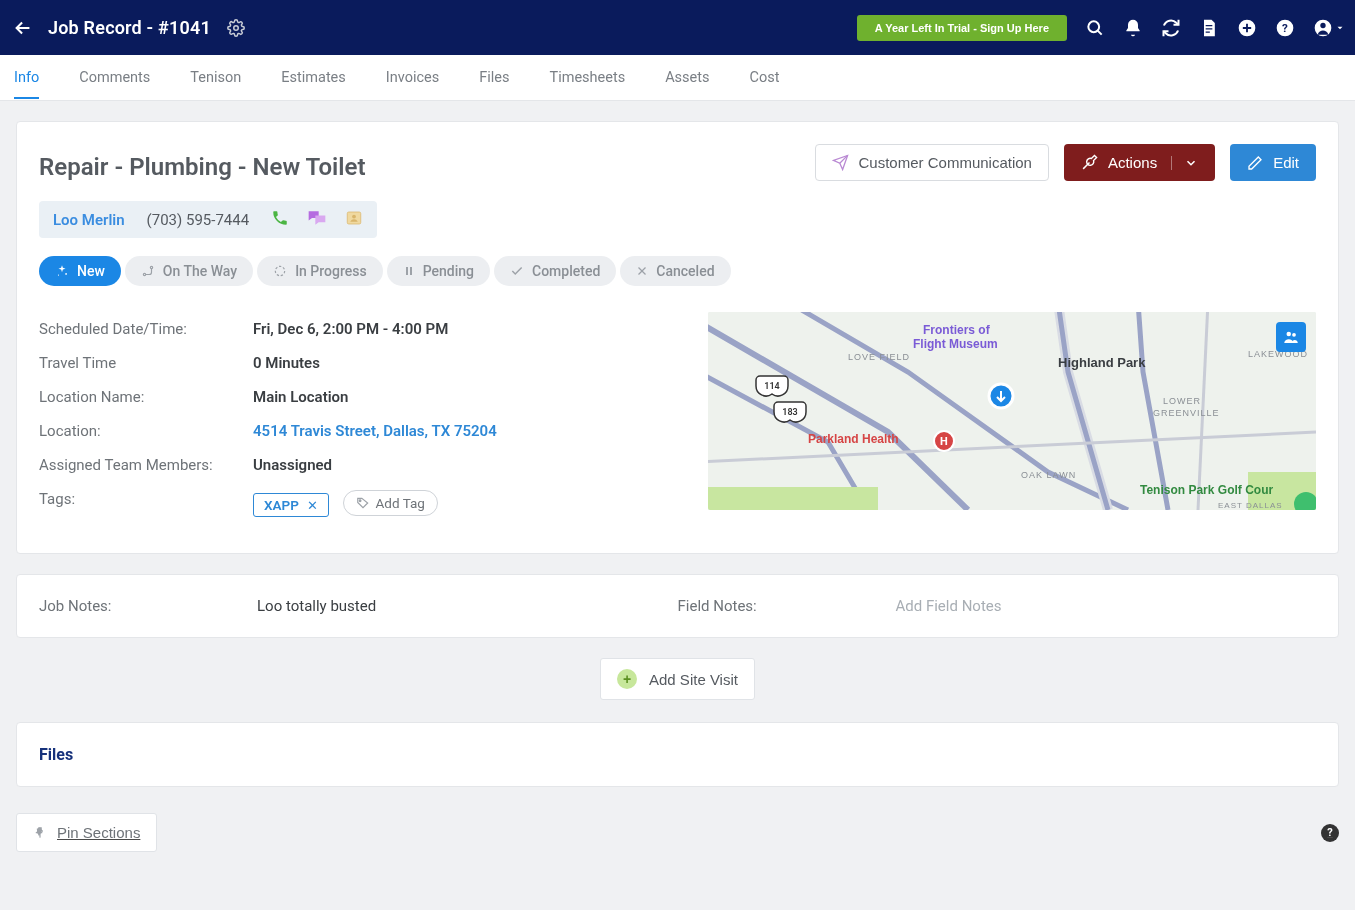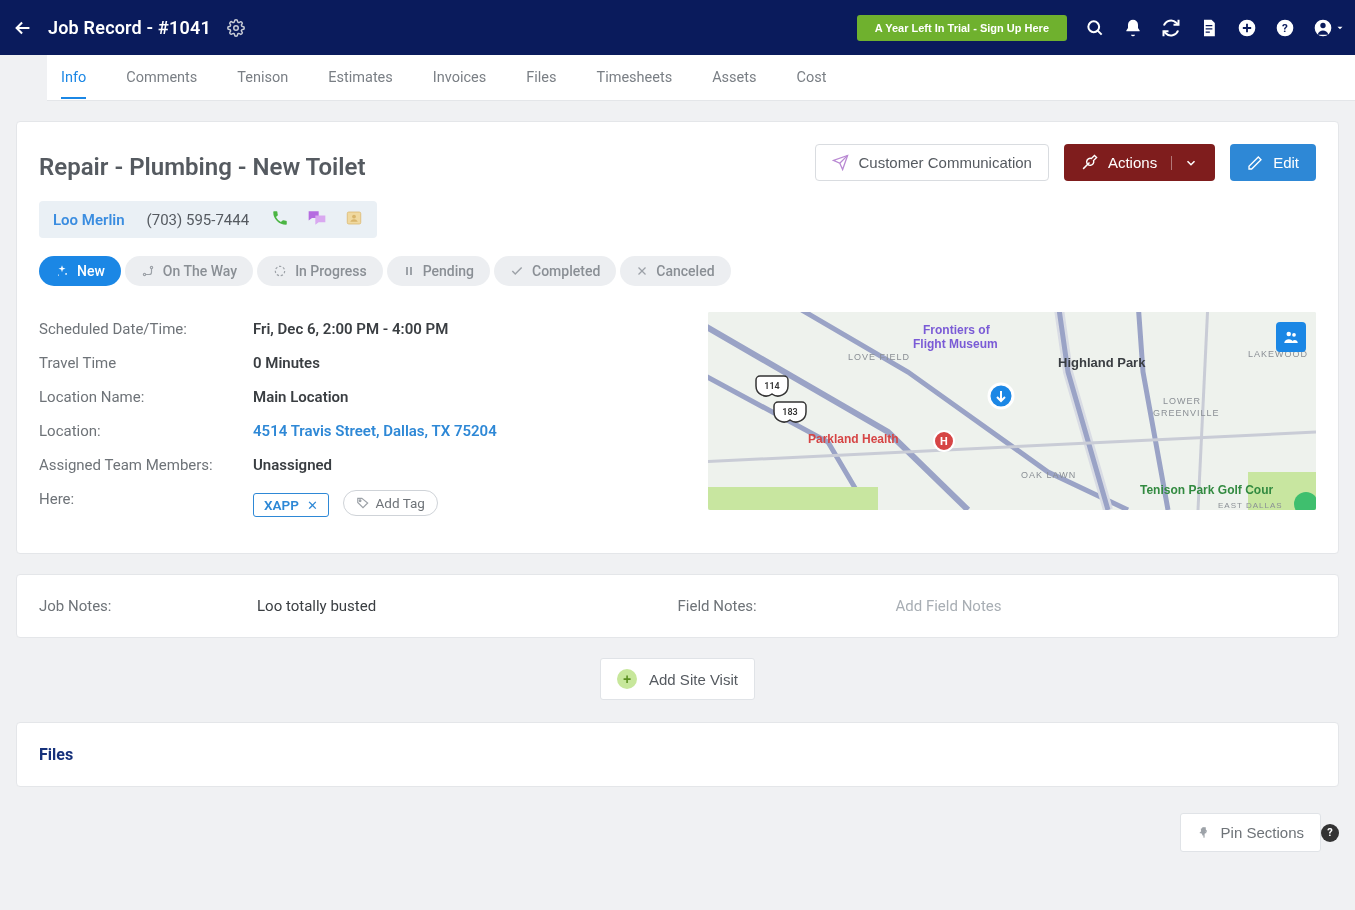--- a/index.html
+++ b/index.html
@@ -41,21 +41,20 @@
 
   
   .tabs {
     background:#fff;
     border-bottom:1px solid #e4e6e9;
     display:flex;
     padding:0 14px;
     gap:40px;
     height:46px;
     align-items:center;
-    margin-left:47px;
   }
   .tab {
     color:#7a7f85;
     font-size:14.5px;
     padding:12px 0 11px;
     cursor:pointer;
     border-bottom:2px solid transparent;
   }
   .tab.active { color:#1b87e5; border-bottom-color:#1b87e5; }
 
@@ -175,21 +174,21 @@
     width:20px; height:20px; border-radius:50%;
     background:#c7e79b; display:flex; align-items:center; justify-content:center;
     color:#5a8f20; font-weight:700; font-size:14px;
   }
 
   
   .files-card { padding:22px; }
   .files-title { color:#16317b; font-weight:700; font-size:16px; }
 
   
-  .pin-row { display:flex; justify-content:flex-end; align-items:center; padding:6px 0 10px; }
+  .pin-row { display:flex; justify-content:space-between; align-items:center; padding:6px 0 10px;text-decoration:underline; }
   .pin-btn {
     background:#fff; border:1px solid #e0e3e7; border-radius:3px;
     padding:10px 16px; display:inline-flex; align-items:center; gap:10px;
     color:#6e7378; font-size:15px; cursor:pointer;
   }
   .help-dot {
     width:18px; height:18px; border-radius:50%; background:#333;
     color:#fff; display:flex; align-items:center; justify-content:center;
     font-size:11px; font-weight:700; cursor:pointer;
   }
@@ -394,21 +393,21 @@
         </div>
         <div class="detail-row">
           <div class="detail-label">Location:</div>
           <div class="detail-val link">4514 Travis Street, Dallas, TX 75204</div>
         </div>
         <div class="detail-row">
           <div class="detail-label">Assigned Team Members:</div>
           <div class="detail-val">Unassigned</div>
         </div>
         <div class="detail-row">
-          <div class="detail-label">Here:</div>
+          <div class="detail-label">Tags:</div>
           <div>
             <span class="tag-chip">
               <span>XAPP</span>
               <span class="tag-x">✕</span>
             </span>
             <span class="add-tag">
               <svg width="14" height="14" viewBox="0 0 24 24" fill="none" stroke="#9da2a8" stroke-width="2">
                   <path d="M20 12l-8 8-9-9V4h7z"></path>
                   <circle cx="7" cy="8" r="1.5" fill="#9da2a8"></circle>
                 </svg>

